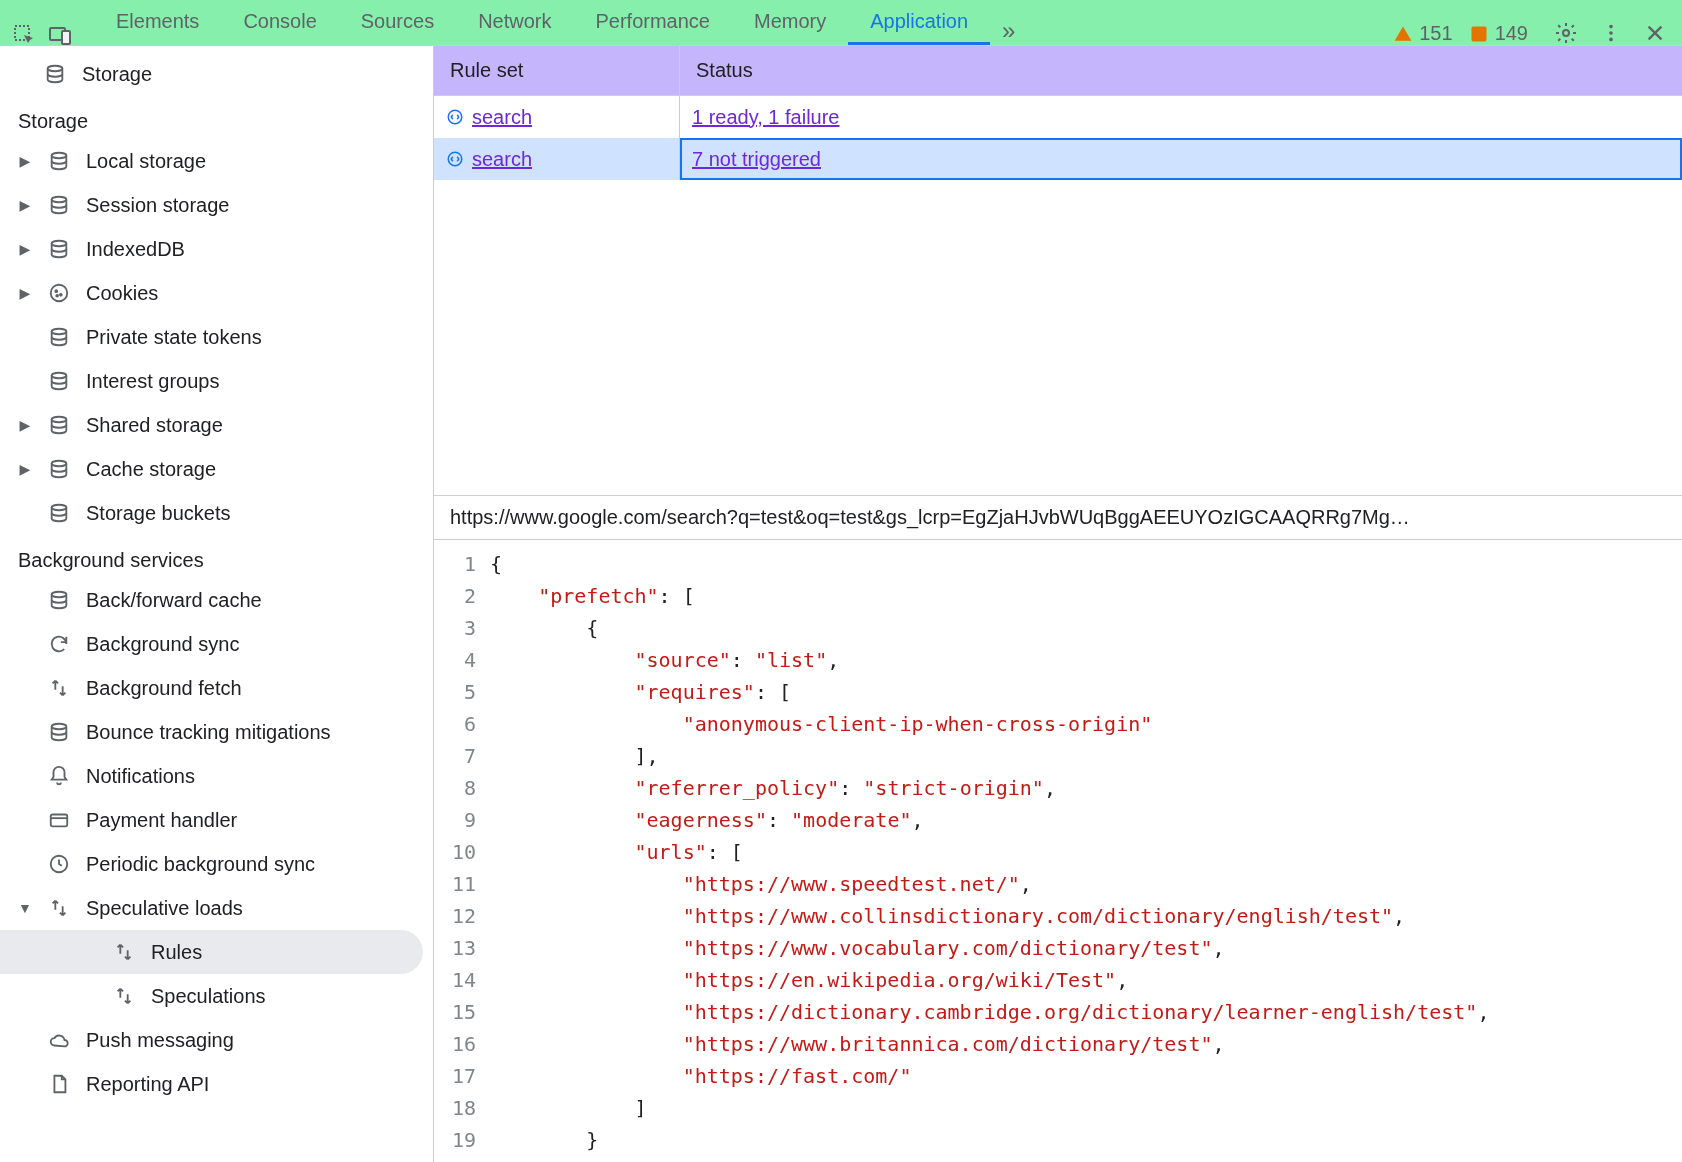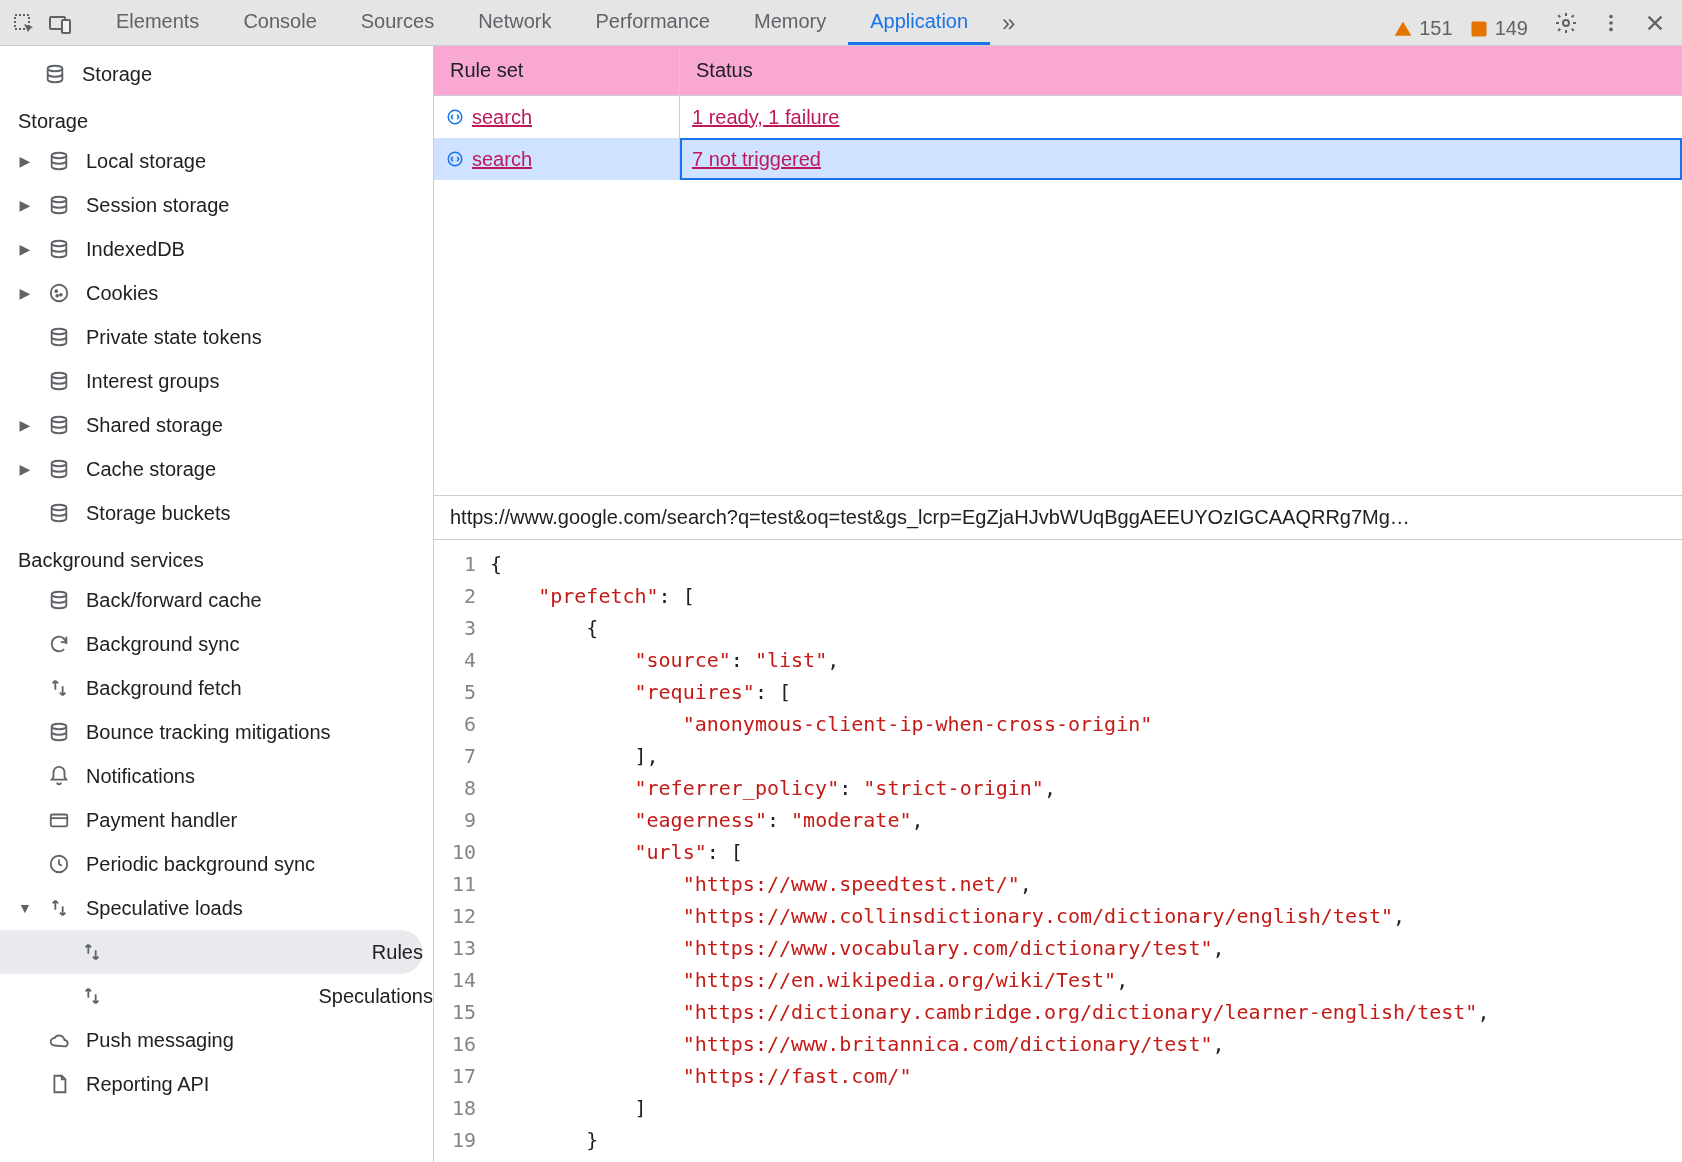--- a/index.html
+++ b/index.html
@@ -1,19 +1,19 @@
 <!DOCTYPE html>
 <html><head>
 <meta charset="utf-8">
 <style>
   * { box-sizing: border-box; margin: 0; padding: 0; }
   html, body { width: 1682px; height: 1162px; font-family: "Helvetica Neue", Arial, sans-serif; font-size: 20px; color: #202124; background: #fff; overflow: hidden; }
 
   
-  .toolbar { height: 46px; background: #e5e5e5; border-bottom: 1px solid #cacdd1; display: flex; align-items: center; padding: 0 8px; }
+  .toolbar { height: 46px; background: #86efac; border-bottom: 1px solid #cacdd1; display: flex; align-items: flex-end; padding: 0 8px; }
   .toolbar .left-icons { display: flex; gap: 14px; align-items: center; padding: 0 10px 0 4px; }
   .toolbar .tabs { display: flex; align-items: stretch; height: 100%; margin-left: 14px; }
   .toolbar .tab { padding: 0 22px; display: flex; align-items: center; color: #5f6368; cursor: default; border-bottom: 3px solid transparent; }
   .toolbar .tab.active { color: #1a73e8; border-bottom-color: #1a73e8; }
   .toolbar .overflow { padding: 0 12px; color: #5f6368; font-size: 24px; }
   .toolbar .spacer { flex: 1; }
   .toolbar .counts { display: flex; align-items: center; gap: 4px; padding-right: 12px; margin-top: 12px; }
   .toolbar .counts .warn-badge { display:flex; align-items:center; gap:6px; color:#5f6368; padding:0 6px;}
   .toolbar .right-icons { display: flex; align-items: center; gap: 22px; padding: 0 8px; color: #5f6368; }
 
@@ -21,42 +21,42 @@
   .svg-icon { width: 22px; height: 22px; display: inline-block; }
   .icon-muted { color: #5f6368; fill: #5f6368; stroke: #5f6368; }
 
   
   .main { display: flex; height: calc(100% - 46px); }
 
   
   .sidebar { width: 434px; border-right: 1px solid #cacdd1; overflow-y: auto; padding-top: 6px; }
   .side-item { display: flex; align-items: center; height: 44px; padding-left: 18px; gap: 14px; cursor: default; }
   .side-item.child { padding-left: 42px; }
-  .side-item.grandchild { padding-left: 79px; justify-content: space-between; }
+  .side-item.grandchild { padding-left: 111px; }
   .side-item.selected { background: #e8eaed; border-top-right-radius: 22px; border-bottom-right-radius: 22px; margin-right: 10px; }
   .side-section { font-size: 20px; color: #202124; padding: 14px 0 6px 18px; }
   .tree-arrow { width: 14px; display:inline-flex; justify-content:center; color:#5f6368; font-size:14px;}
   .tree-arrow.hidden { visibility: hidden; }
   .side-icon { width: 26px; display:inline-flex; justify-content:center; }
 
   
   .content { flex: 1; display: flex; flex-direction: column; }
 
   
   .rules-pane { height: 450px; border-bottom: 1px solid #cacdd1; display:flex; flex-direction:column; }
-  .rules-header { height: 50px; background: #f9a8d4; border-bottom: 1px solid #cacdd1; display:flex; }
+  .rules-header { height: 50px; background: #c4b5fd; border-bottom: 1px solid #cacdd1; display:flex; }
   .rules-header .col { display:flex; align-items:center; padding-left: 16px; color:#202124; }
   .col-rule { width: 246px; border-right: 1px solid #cacdd1; }
   .col-status { flex:1; }
   .rules-body { flex:1; overflow:auto; }
   .rules-row { height: 42px; display:flex; align-items:stretch; }
   .rules-row .cell { display:flex; align-items:center; padding-left: 12px; }
   .rules-row .cell.rule { width:246px; border-right: 1px solid #cacdd1; gap:8px; }
   .rules-row .cell.status { flex:1; }
-  .rules-row a { color:#be185d; text-decoration: underline; }
+  .rules-row a { color:#6d28d9; text-decoration: underline; }
   .rules-row.selected { background:#cfe2ff; }
   .rules-row.selected .cell.status { outline: 2px solid #1a73e8; outline-offset:-2px; }
   .rule-icon { color:#1a73e8; }
 
   
   .url-bar { height: 44px; border-bottom: 1px solid #cacdd1; display:flex; align-items:center; padding: 0 16px; color:#202124; white-space:nowrap; overflow:hidden; text-overflow:ellipsis; }
   .code-pane { flex:1; overflow:auto; font-family: Menlo, Consolas, monospace; font-size: 20px; line-height: 32px; padding: 8px 0; }
   .code-line { display:flex; }
   .code-line .gutter { width: 56px; text-align: right; color:#80868b; padding-right: 14px; user-select:none; }
   .code-line .code { white-space: pre; }

